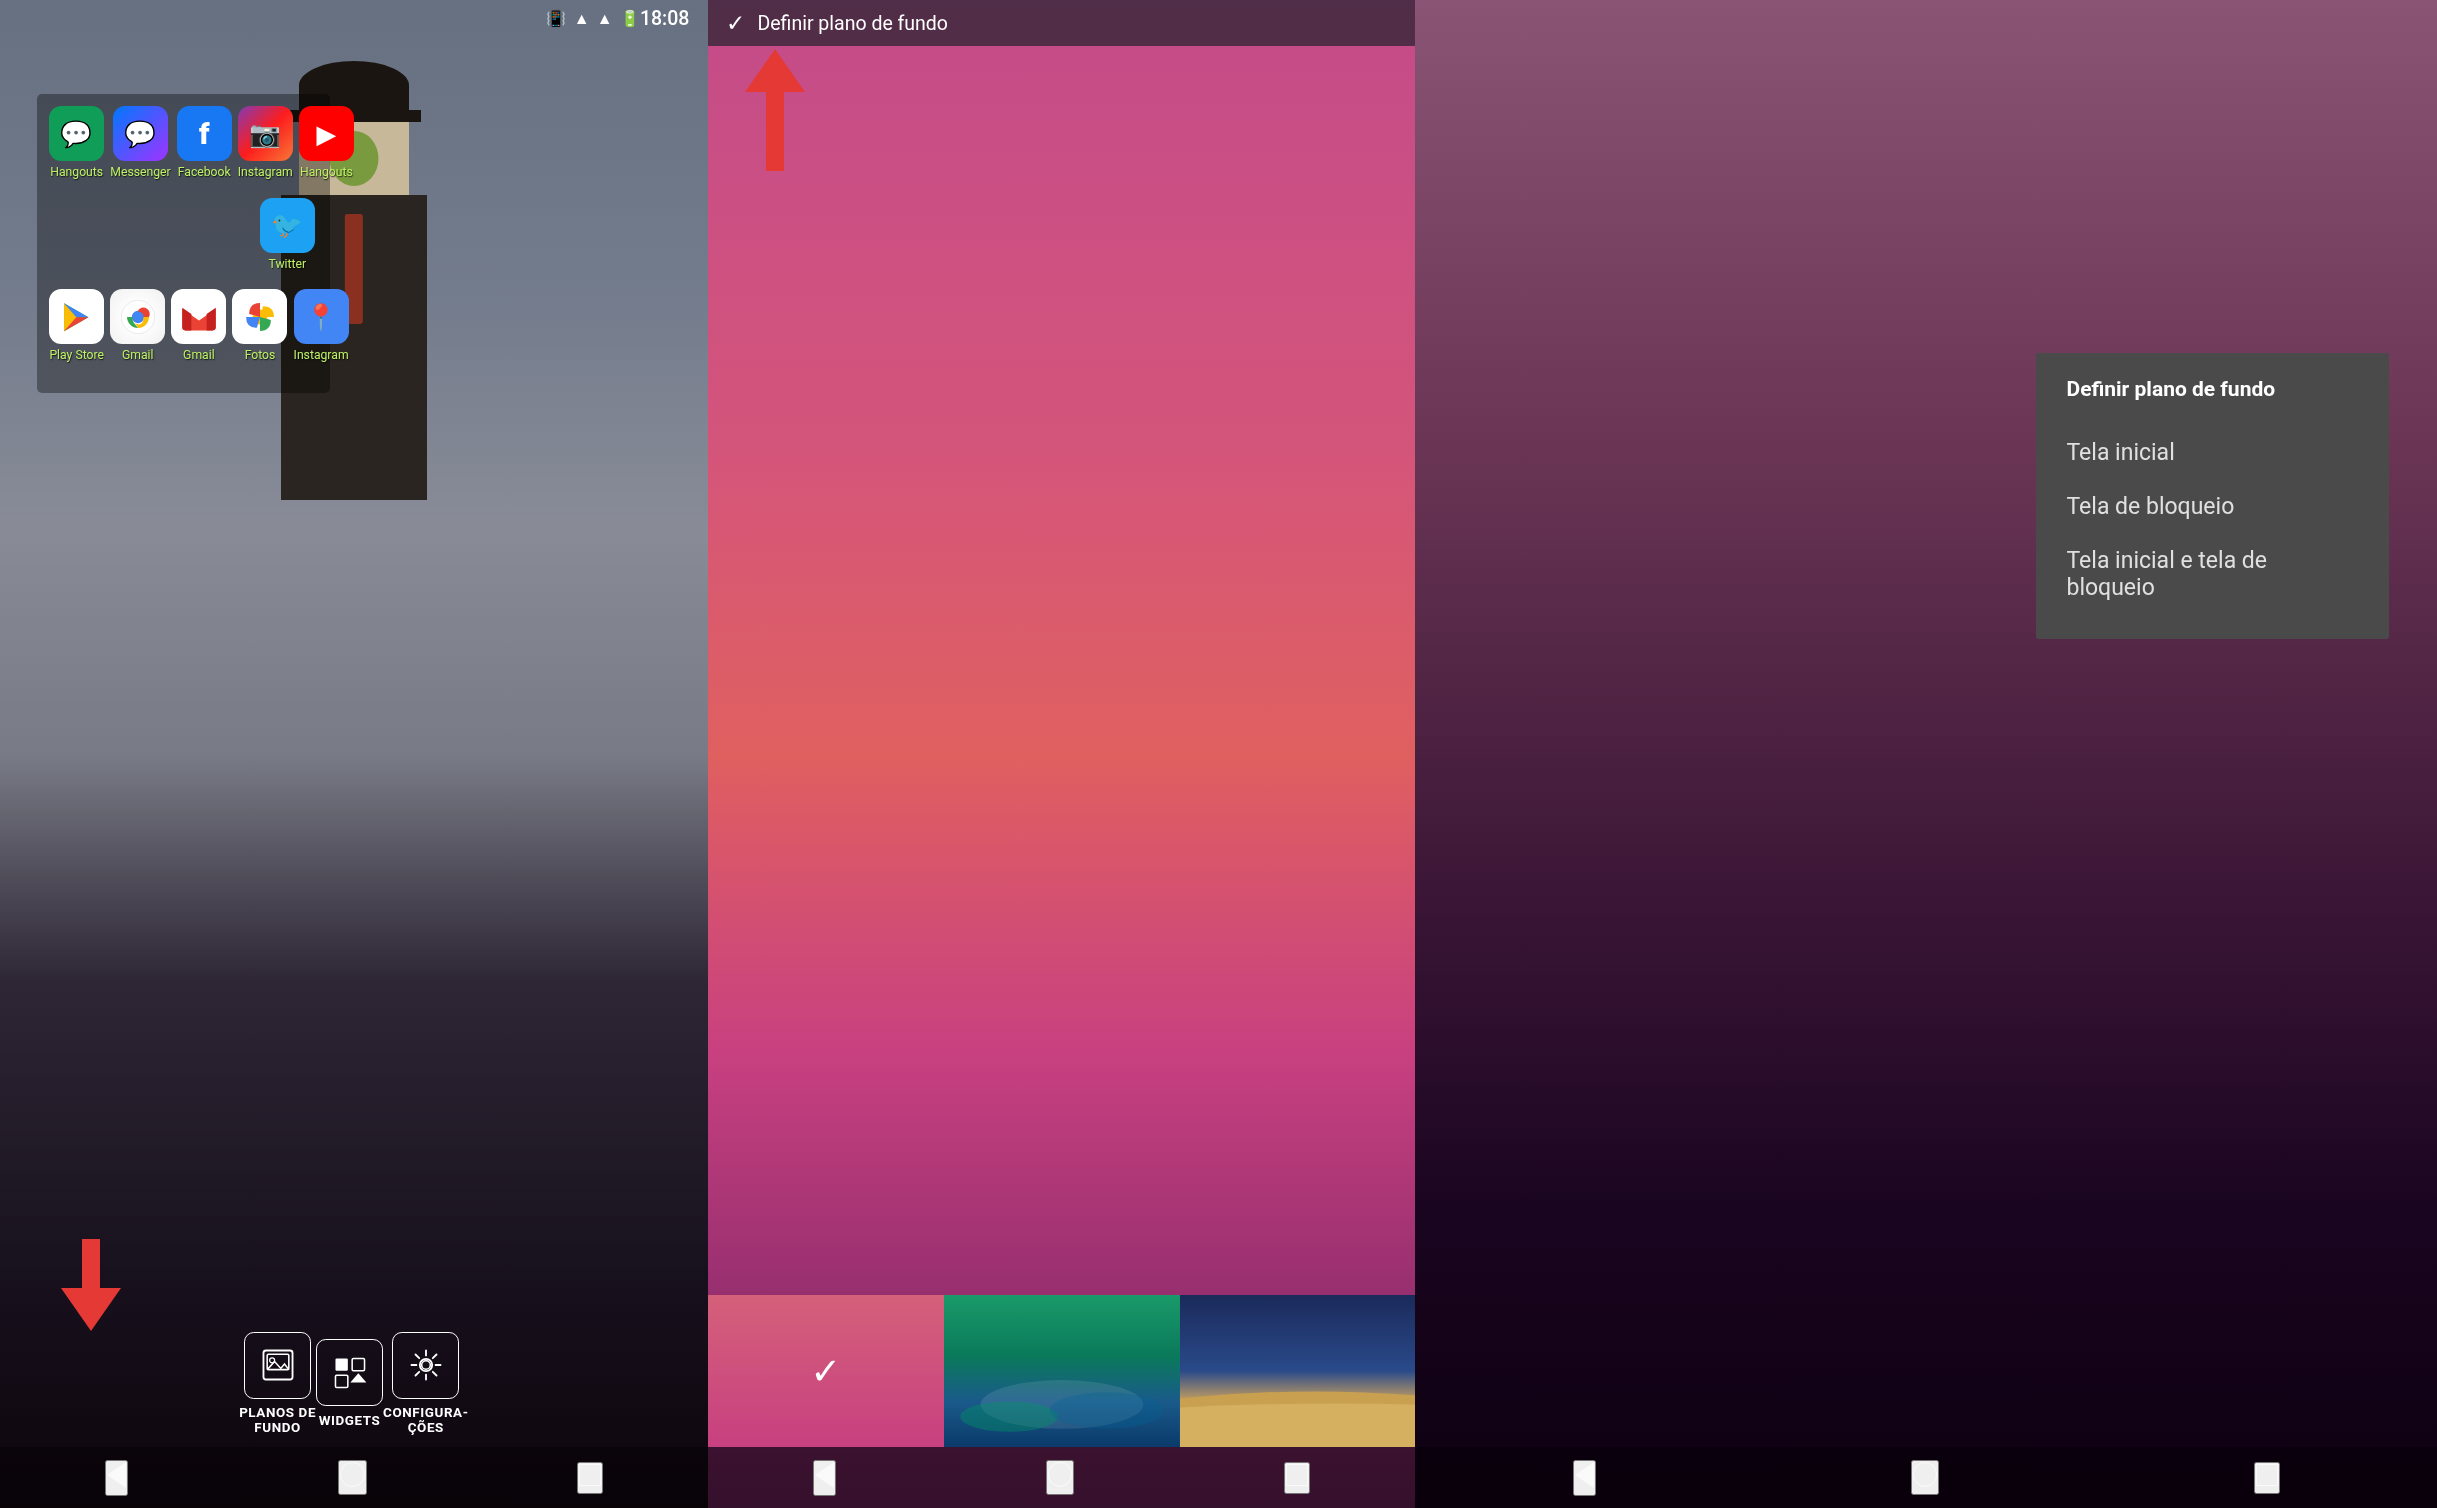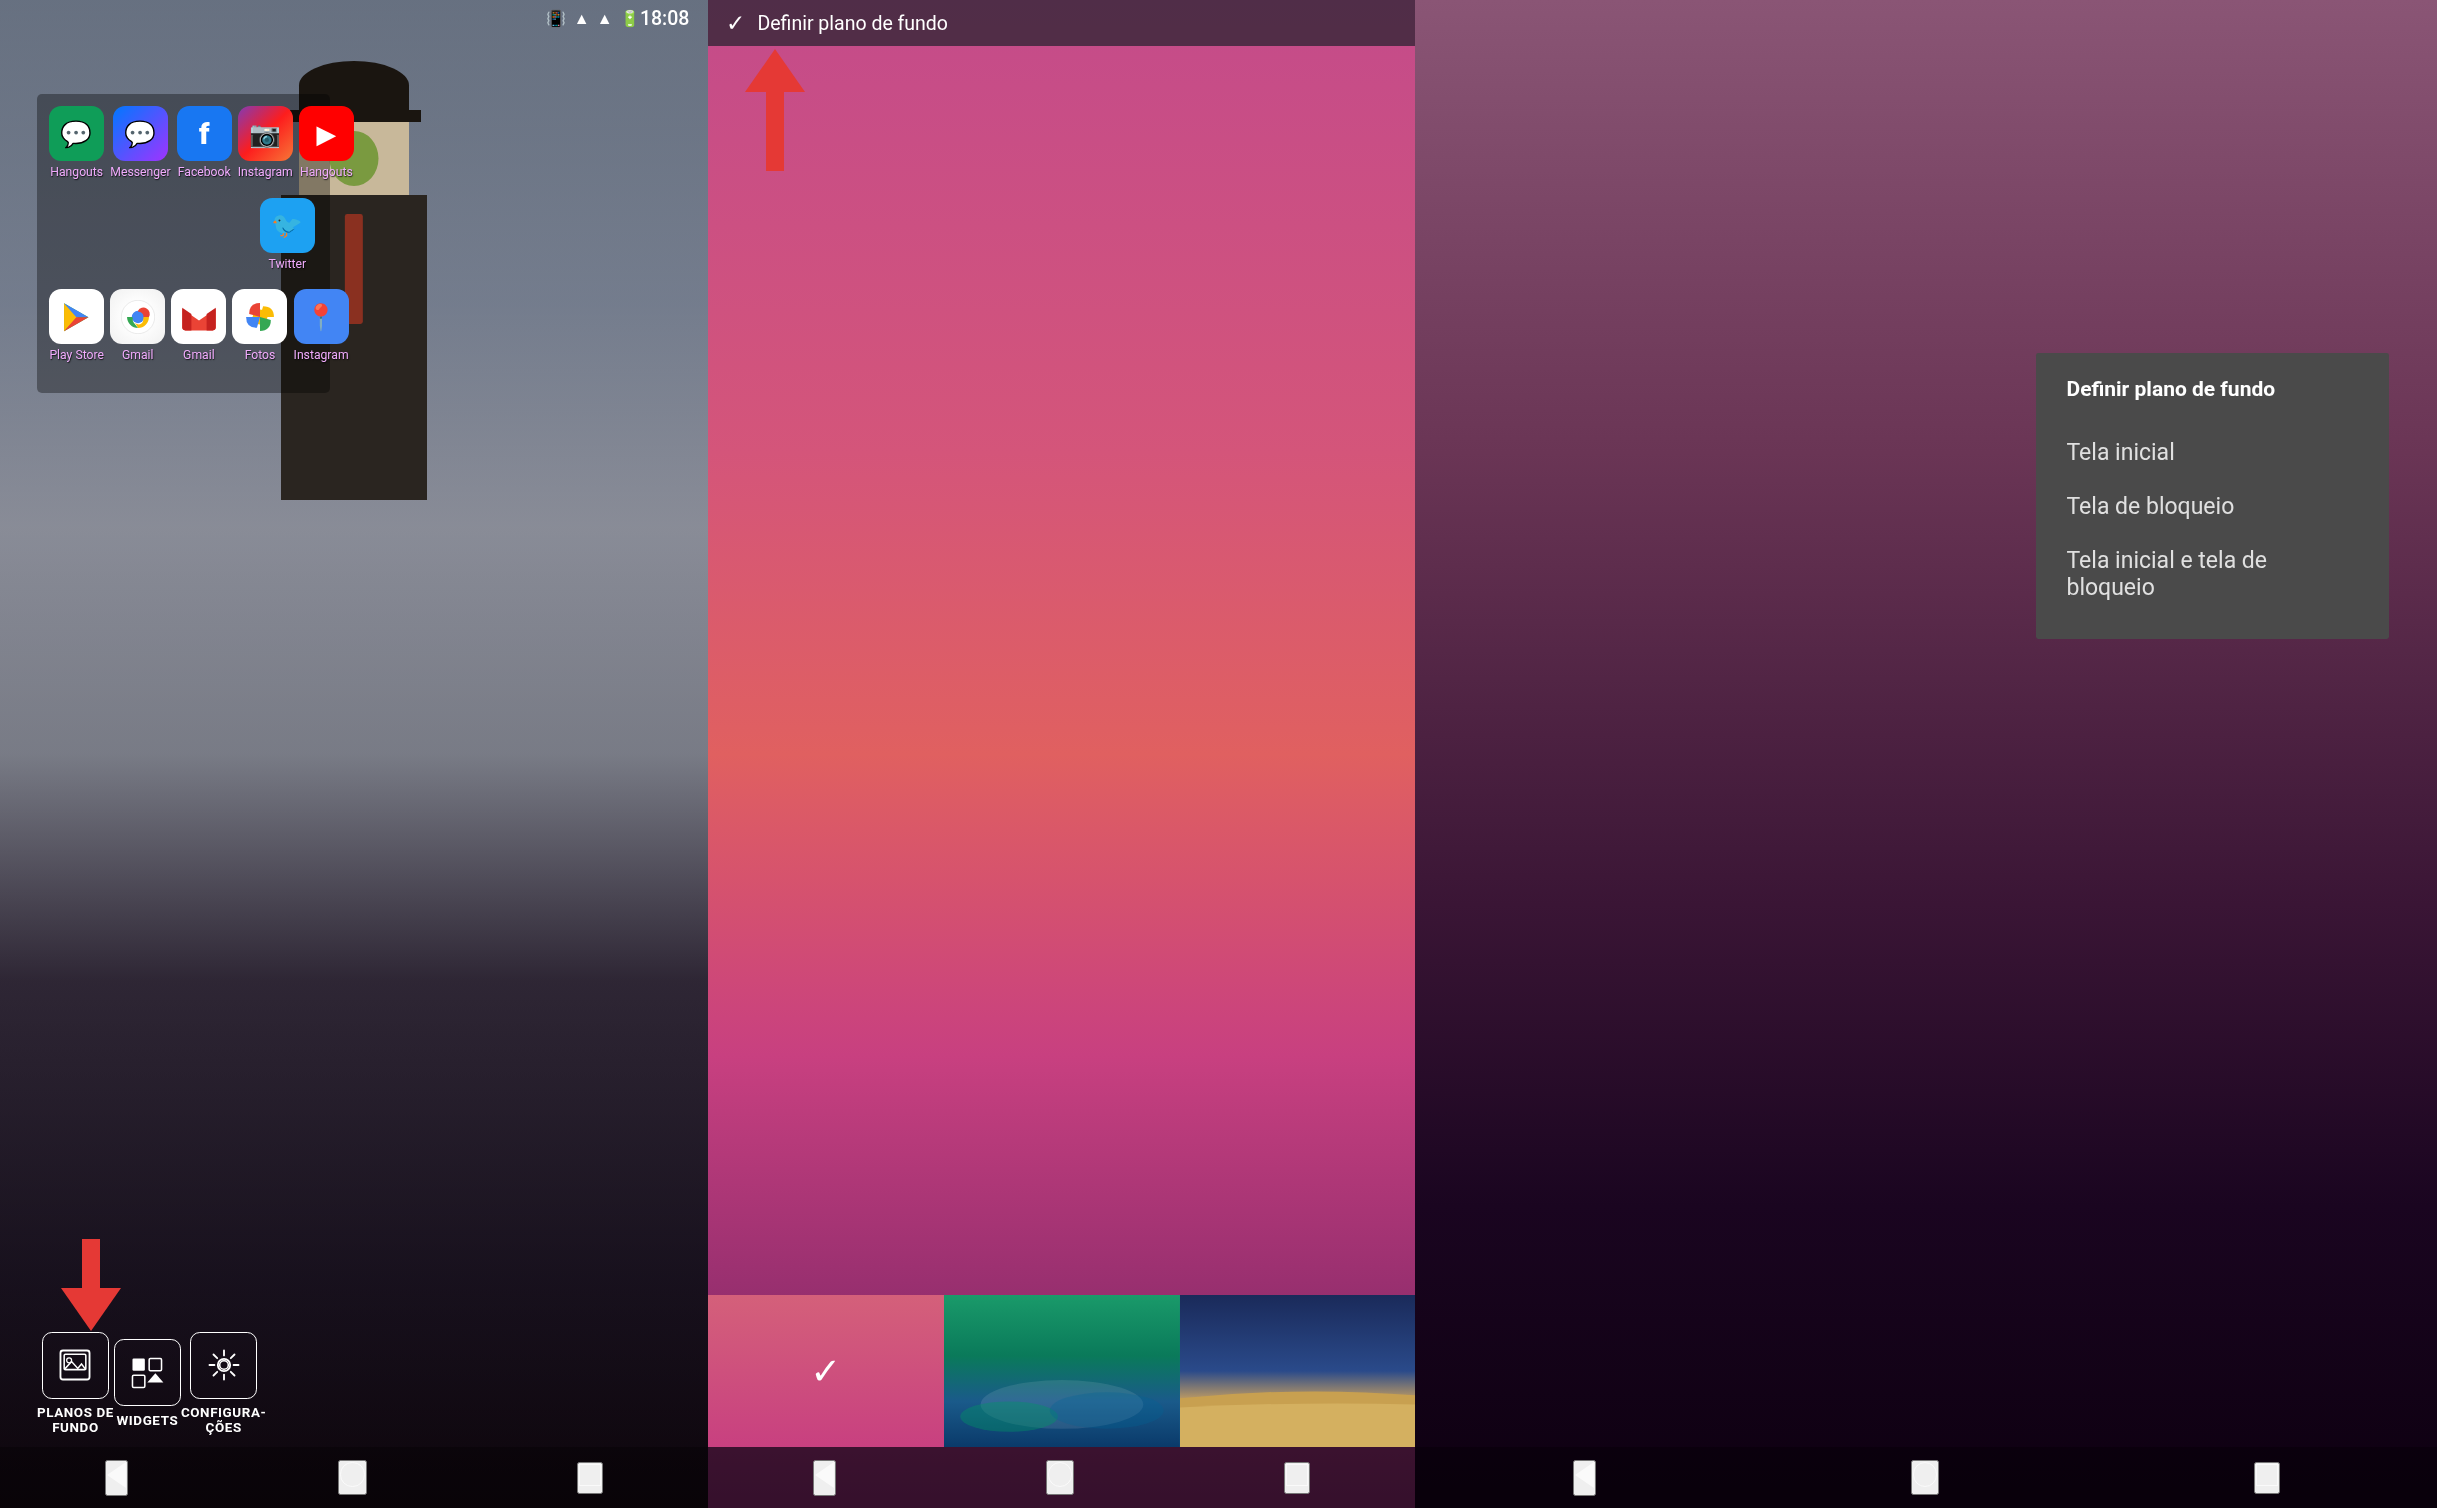--- a/index.html
+++ b/index.html
@@ -77,21 +77,21 @@
       width: 55px;
       height: 55px;
       border-radius: 12.2px;
       display: flex;
       align-items: center;
       justify-content: center;
       font-size: 24.4px;
       margin-bottom: 3.7px;
     }
     .app-label {
-      color: #f0abfc;
+      color: #bef264;
       font-size: 12.2px;
       text-align: center;
       text-shadow: 0.6px 0.6px 1.2px rgba(0,0,0,0.8);
       line-height: 1.2;
     }
 
     
     .hangouts { background: #0F9D58; }
     .messenger { background: linear-gradient(135deg, #0078FF, #A033FF); }
     .facebook { background: #1877F2; }
@@ -102,21 +102,21 @@
     .gmail { background: #fff; }
     .fotos { background: #fff; }
 
     
     .bottom-dock {
       position: absolute;
       bottom: 73px;
       left: 0;
       right: 0;
       display: flex;
-      justify-content: flex-start;
+      justify-content: center;
       align-items: center;
       padding: 0 37px;
       z-index: 20;
     }
     .dock-item {
       display: flex;
       flex-direction: column;
       align-items: center;
       gap: 6.1px;
     }

